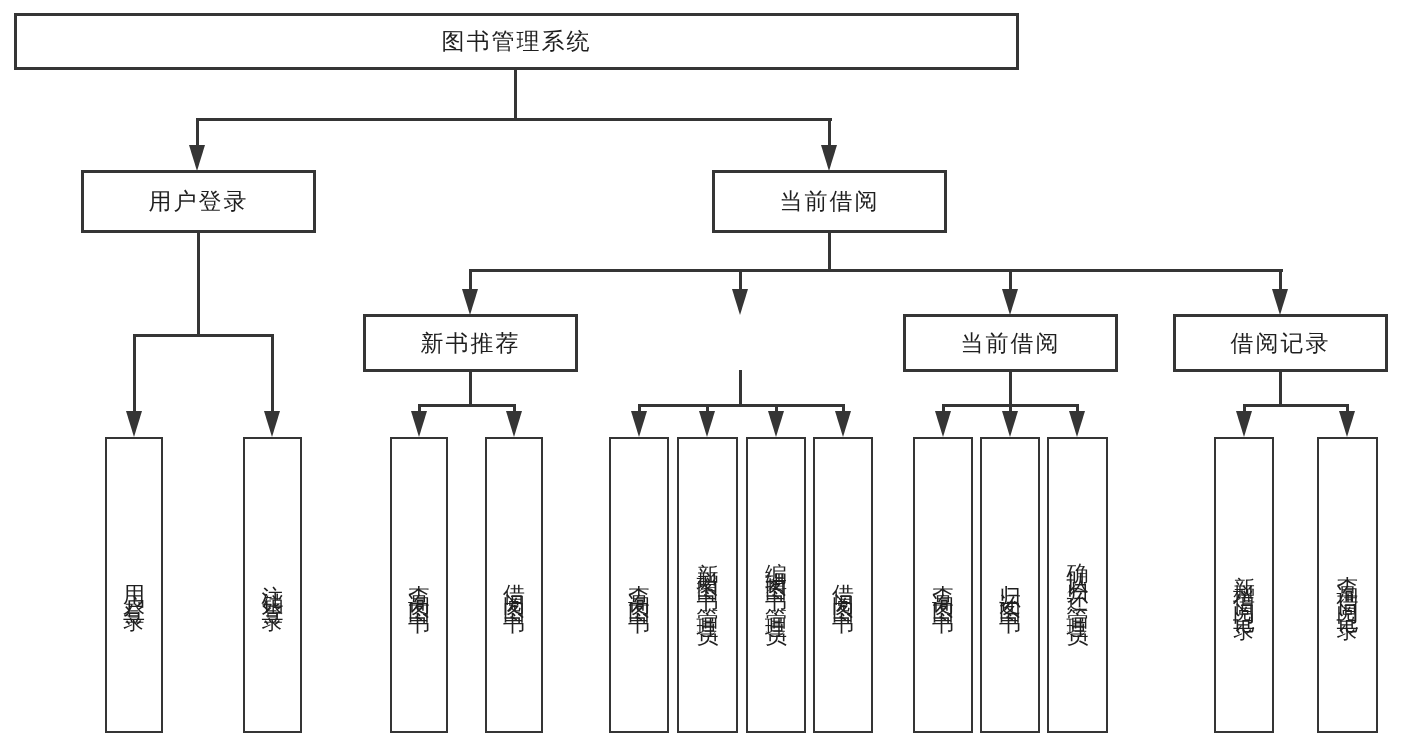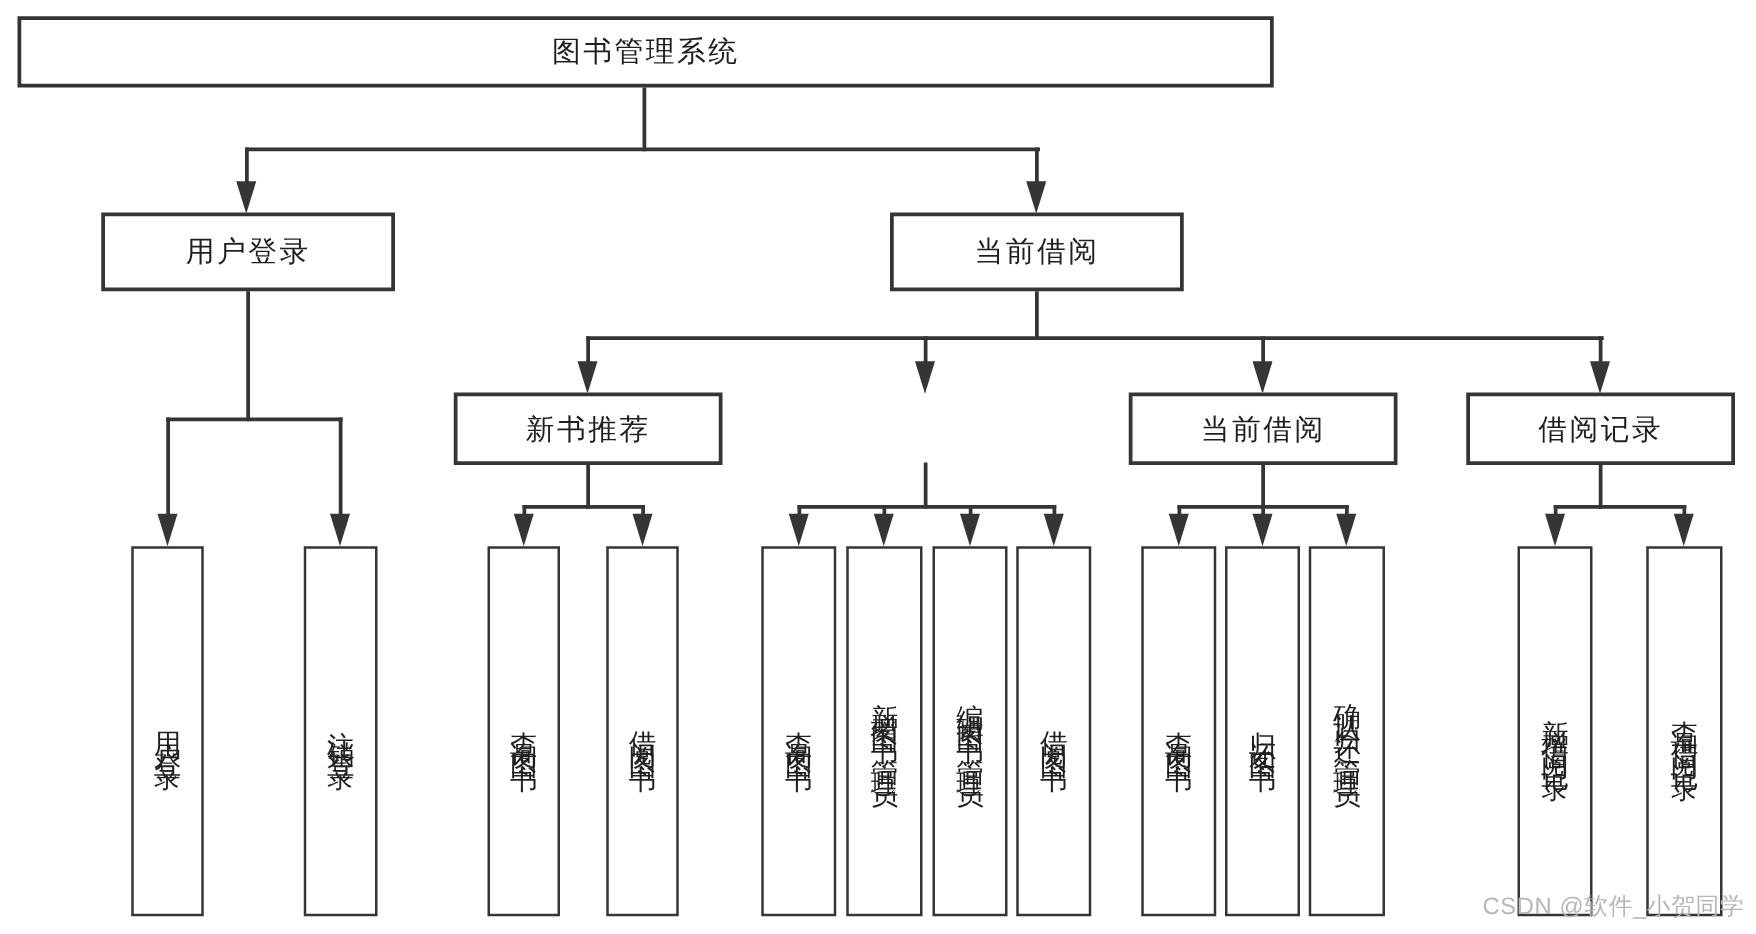--- a/index.html
+++ b/index.html
@@ -153,15 +153,14 @@
   <div class="box v" style="left:746px;top:437px;width:60px;height:296px">编辑图书（管理员）</div>
   <div class="box v" style="left:813px;top:437px;width:60px;height:296px">借阅图书</div>
 
   <div class="box v" style="left:913px;top:437px;width:60px;height:296px">查询图书</div>
   <div class="box v" style="left:980px;top:437px;width:60px;height:296px">归还图书</div>
   <div class="box v" style="left:1047px;top:437px;width:61px;height:296px">确认归还（管理员）</div>
 
   <div class="box v" style="left:1214px;top:437px;width:60px;height:296px">新增借阅记录</div>
   <div class="box v" style="left:1317px;top:437px;width:61px;height:296px">查询借阅记录</div>
 
-  <div class="watermark">CSDN @软件_小贺同学</div>
 
 </div>
 
 </body></html>

